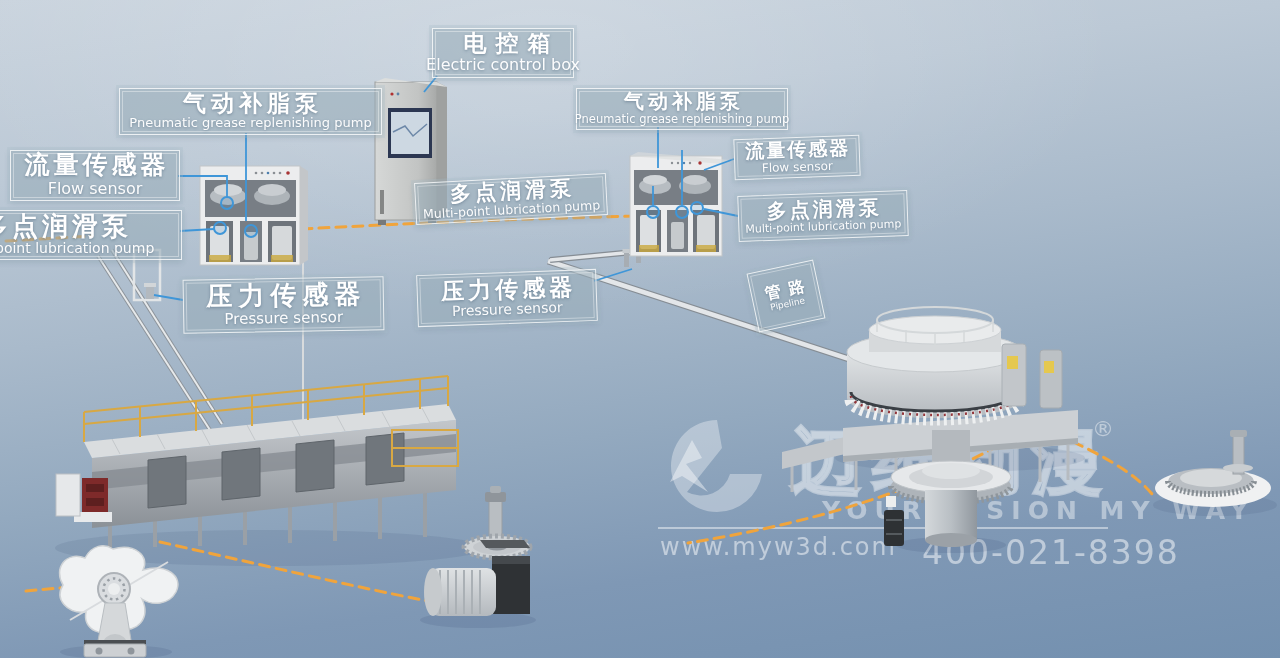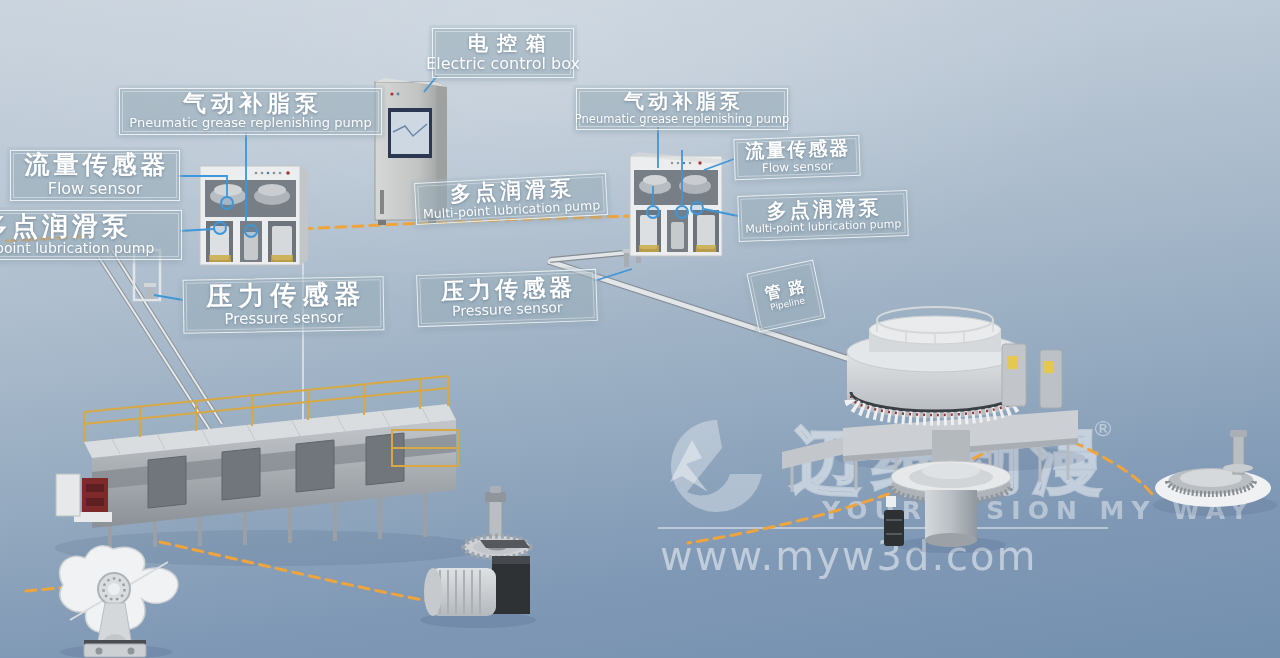--- a/index.html
+++ b/index.html
@@ -10,34 +10,34 @@
       radial-gradient(ellipse 900px 420px at 42% 6%, rgba(255,255,255,0.20), rgba(255,255,255,0) 65%),
       linear-gradient(172deg,#cad4de 0%,#bcc9d6 22%,#a9bacb 42%,#93a9bf 62%,#7f98b5 80%,#7390af 100%);}
   
   .wm{position:absolute;color:rgba(255,255,255,0.40);pointer-events:none;z-index:1;}
   #wm-brand{left:792px;top:416px;font-size:70px;font-weight:bold;letter-spacing:10px;
     color:rgba(255,255,255,0.16);-webkit-text-stroke:2.5px rgba(255,255,255,0.42);white-space:nowrap;}
   #wm-reg{left:1092px;top:416px;font-size:22px;color:rgba(255,255,255,0.45);}
   #wm-tagline{left:822px;top:496px;font-size:25px;font-weight:bold;letter-spacing:7px;white-space:nowrap;
     color:rgba(255,255,255,0.42);}
   #wm-line{left:658px;top:527px;width:450px;height:2px;background:rgba(255,255,255,0.45);}
-  #wm-url{left:660px;top:533px;font-size:40px;letter-spacing:2px;color:rgba(255,255,255,0.50);}
+  #wm-url{left:660px;top:533px;font-size:24px;letter-spacing:2px;color:rgba(255,255,255,0.50);}
   #wm-phone{left:922px;top:533px;font-size:33px;letter-spacing:2px;color:rgba(255,255,255,0.50);}
   
   #scene{position:absolute;left:0;top:0;z-index:2;}
   
   .label{position:absolute;z-index:3;display:flex;flex-direction:column;align-items:center;justify-content:center;
     background:rgba(152,173,185,0.58);border:1px solid rgba(255,255,255,0.78);
     box-shadow:0 0 0 3px rgba(170,190,200,0.28), 0 2px 6px rgba(50,70,95,0.18);
     color:#fff;text-shadow:0 1px 3px rgba(55,80,105,0.45);}
   .label::after{content:"";position:absolute;inset:2px;border:1px solid rgba(255,255,255,0.38);pointer-events:none;}
   .label .zh{font-weight:bold;line-height:1.05;white-space:nowrap;}
   .label .en{line-height:1.25;white-space:nowrap;opacity:.97;}
   #lb-electric{left:432px;top:28px;width:140px;height:48px;}
-  #lb-electric .zh{font-size:20px;letter-spacing:9px;margin-left:17px;}
+  #lb-electric .zh{font-size:23px;letter-spacing:9px;margin-left:17px;}
   #lb-electric .en{font-size:16px;}
   #lb-pneu-l{left:119px;top:88px;width:261px;height:45px;}
   #lb-pneu-l .zh{font-size:23px;letter-spacing:5px;margin-left:5px;}
   #lb-pneu-l .en{font-size:13px;}
   #lb-flow-l{left:10px;top:150px;width:168px;height:49px;}
   #lb-flow-l .zh{font-size:25px;letter-spacing:4px;margin-left:4px;}
   #lb-flow-l .en{font-size:16px;}
   #lb-multi-l{left:-72px;top:210px;width:252px;height:48px;}
   #lb-multi-l .zh{font-size:26px;letter-spacing:4px;margin-left:4px;}
   #lb-multi-l .en{font-size:14px;}
@@ -70,20 +70,21 @@
 
   <svg class="wm" style="left:652px;top:418px;" width="130" height="100" viewBox="0 0 130 100">
     <path d="M65 2 A46 46 0 1 0 65 94 A46 46 0 0 0 110 56 L78 56 A30 30 0 0 1 35 74 L70 30 Z" fill="rgba(255,255,255,0.34)"></path>
     <path d="M18 64 L40 22 L50 40 L34 46 L56 74 L30 58 Z" fill="rgba(255,255,255,0.42)"></path>
   </svg>
   <div class="wm" id="wm-brand">迈维动漫</div>
   <div class="wm" id="wm-reg">®</div>
   <div class="wm" id="wm-tagline">YOUR VISION MY WAY</div>
   <div class="wm" id="wm-line"></div>
   <div class="wm" id="wm-url">www.myw3d.com</div>
+  <div class="wm" id="wm-phone">400-021-8398</div>
 
   <svg id="scene" width="1280" height="658" viewBox="0 0 1280 658">
     <defs>
       <linearGradient id="gBody" x1="0" y1="0" x2="0" y2="1">
         <stop offset="0" stop-color="#c3c7cb"></stop>
           <stop offset="1" stop-color="#8b9197"></stop>
       </linearGradient>
       <linearGradient id="gCab" x1="0" y1="0" x2="1" y2="0">
         <stop offset="0" stop-color="#d6d8d7"></stop>
           <stop offset="0.7" stop-color="#c2c4c3"></stop>

